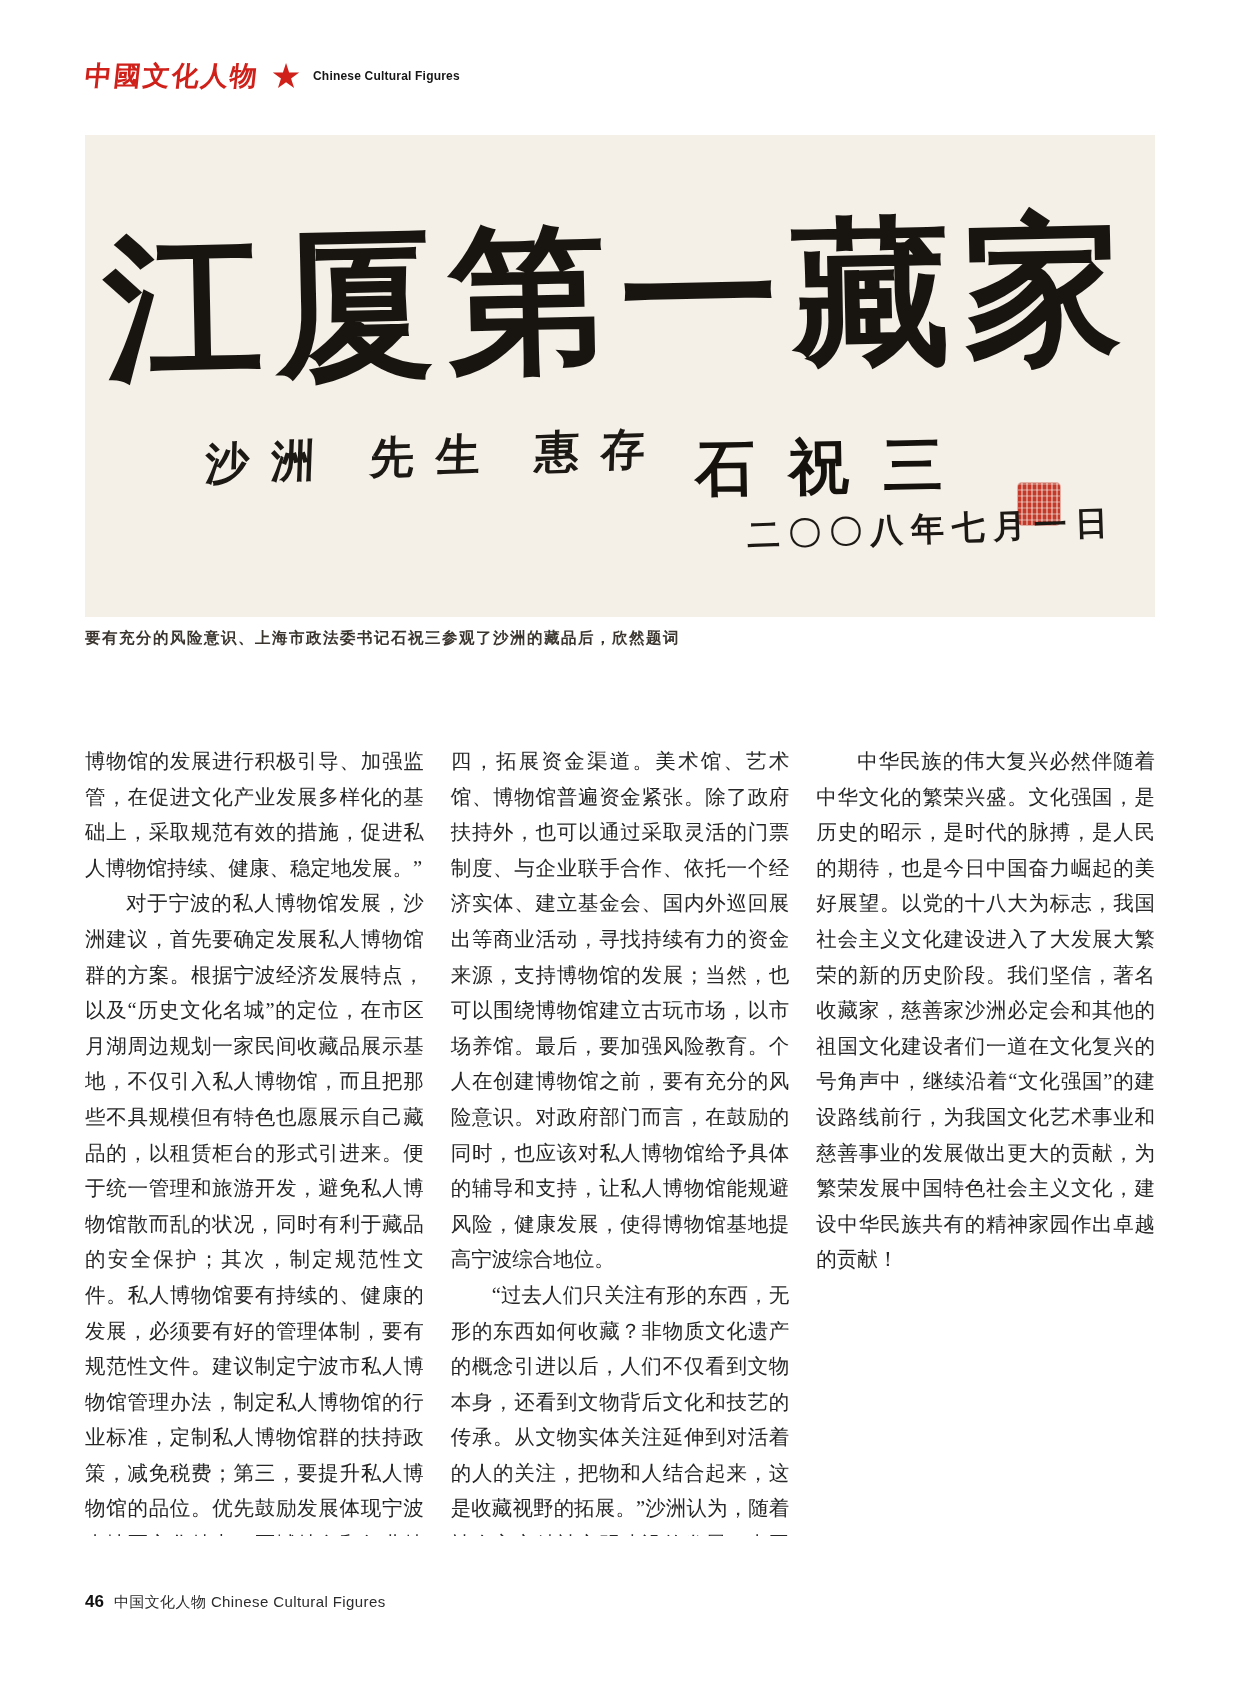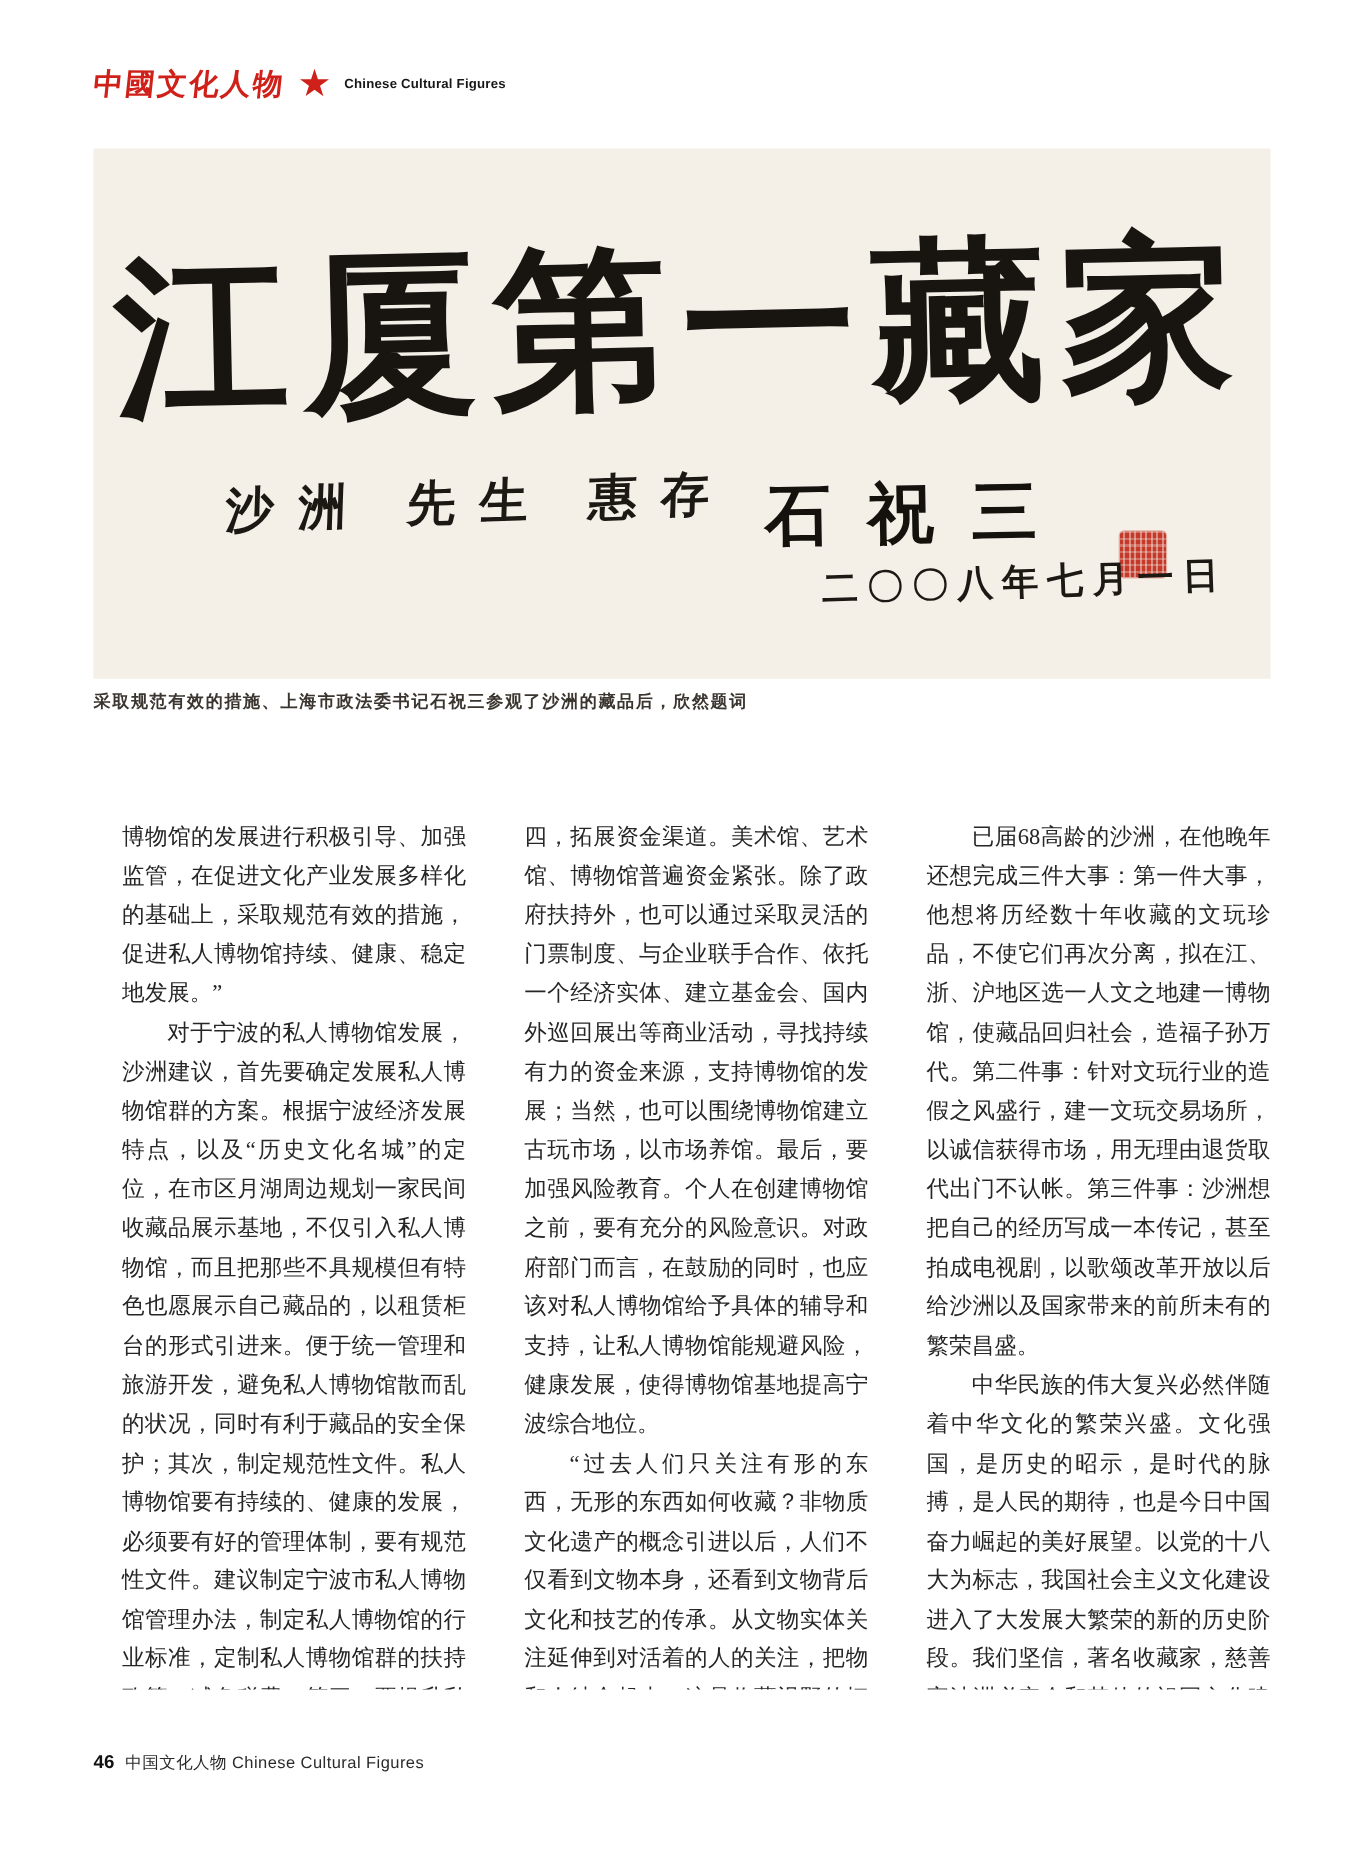--- a/index.html
+++ b/index.html
@@ -88,21 +88,20 @@
     position:absolute; left:85px; top:744px;
     width:1070px; height:792px;
     display:flex; gap:27px;
     overflow:hidden;
   }
   .col {
     flex:1 1 0;
     font-size:20.5px; line-height:35.6px;
     color:#262626;
     text-align:justify;
-    margin-left:26px;
   }
   .para { text-align:justify; }
   .para.indent { text-indent:2em; }
 
   
   .footer {
     position:absolute; left:85px; top:1592px;
     display:flex; align-items:baseline; gap:10px;
     font-family:"Liberation Sans", sans-serif;
   }
@@ -121,33 +120,32 @@
   </div>
 
   <div class="artwork">
     <div class="cal-main">江厦第一藏家</div>
     <div class="cal-dedication">沙洲 先生 惠存</div>
     <div class="cal-signature">石祝三</div>
     <div class="cal-seal"></div>
     <div class="cal-date">二〇〇八年七月一日</div>
   </div>
 
-  <div class="caption">采取规范有效的措施、上海市政法委书记石祝三参观了沙洲的藏品后，欣然题词</div>
+  <div class="caption">要有充分的风险意识、上海市政法委书记石祝三参观了沙洲的藏品后，欣然题词</div>
 
   <div class="columns">
     <div class="col">
       <p class="para">博物馆的发展进行积极引导、加强监管，在促进文化产业发展多样化的基础上，采取规范有效的措施，促进私人博物馆持续、健康、稳定地发展。”</p>
       <p class="para indent">对于宁波的私人博物馆发展，沙洲建议，首先要确定发展私人博物馆群的方案。根据宁波经济发展特点，以及“历史文化名城”的定位，在市区月湖周边规划一家民间收藏品展示基地，不仅引入私人博物馆，而且把那些不具规模但有特色也愿展示自己藏品的，以租赁柜台的形式引进来。便于统一管理和旅游开发，避免私人博物馆散而乱的状况，同时有利于藏品的安全保护；其次，制定规范性文件。私人博物馆要有持续的、健康的发展，必须要有好的管理体制，要有规范性文件。建议制定宁波市私人博物馆管理办法，制定私人博物馆的行业标准，定制私人博物馆群的扶持政策，减免税费；第三，要提升私人博物馆的品位。优先鼓励发展体现宁波本地区文化特点、区域特色和行业特性，服务于经济、社会发展的特色馆。如书画专题馆、艺术家专藏馆、民间工艺馆、专题艺术馆等特色馆，并统筹兼顾，优化配置，拓宽办展思路，走专题化、精品化、特色化路线，以满足公众精神文化需求；第</p>
     </div>
     <div class="col">
       <p class="para">四，拓展资金渠道。美术馆、艺术馆、博物馆普遍资金紧张。除了政府扶持外，也可以通过采取灵活的门票制度、与企业联手合作、依托一个经济实体、建立基金会、国内外巡回展出等商业活动，寻找持续有力的资金来源，支持博物馆的发展；当然，也可以围绕博物馆建立古玩市场，以市场养馆。最后，要加强风险教育。个人在创建博物馆之前，要有充分的风险意识。对政府部门而言，在鼓励的同时，也应该对私人博物馆给予具体的辅导和支持，让私人博物馆能规避风险，健康发展，使得博物馆基地提高宁波综合地位。</p>
       <p class="para indent">“过去人们只关注有形的东西，无形的东西如何收藏？非物质文化遗产的概念引进以后，人们不仅看到文物本身，还看到文物背后文化和技艺的传承。从文物实体关注延伸到对活着的人的关注，把物和人结合起来，这是收藏视野的拓展。”沙洲认为，随着社会主义精神文明建设的发展，中国企业家的财富观逐渐发生变化，这种变化不仅体现在对待财富的认知上，更体现在财富的使用方式上。对于私人博物馆所带来的文化效应，正如中国著名收藏家马未都所说：“我希望它（私人博物馆）能成为一所希望小</p>
     </div>
     <div class="col">
-      <p class="para indent">已届68高龄的沙洲，在他晚年还想完成三件大事：第一件大事，他想将历经数十年收藏的文玩珍品，不使它们再次分离，拟在江、浙、沪地区选一人文之地建一博物馆，使藏品回归社会，造福子孙万代。第二件事：针对文玩行业的造假之风盛行，建一文玩交易场所，以诚信获得市场，用无理由退货取代出门不认帐。第三件事：沙洲想把自己的经历写成一本传记，甚至拍成电视剧，以歌颂改革开放以后给沙洲以及国家带来的前所未有的繁荣昌盛。</p>
       <p class="para indent">中华民族的伟大复兴必然伴随着中华文化的繁荣兴盛。文化强国，是历史的昭示，是时代的脉搏，是人民的期待，也是今日中国奋力崛起的美好展望。以党的十八大为标志，我国社会主义文化建设进入了大发展大繁荣的新的历史阶段。我们坚信，著名收藏家，慈善家沙洲必定会和其他的祖国文化建设者们一道在文化复兴的号角声中，继续沿着“文化强国”的建设路线前行，为我国文化艺术事业和慈善事业的发展做出更大的贡献，为繁荣发展中国特色社会主义文化，建设中华民族共有的精神家园作出卓越的贡献！</p>
     </div>
   </div>
 
   <div class="footer">
     <span class="page-num">46</span>
     <span class="footer-title">中国文化人物 Chinese Cultural Figures</span>
   </div>
 
 </div>

